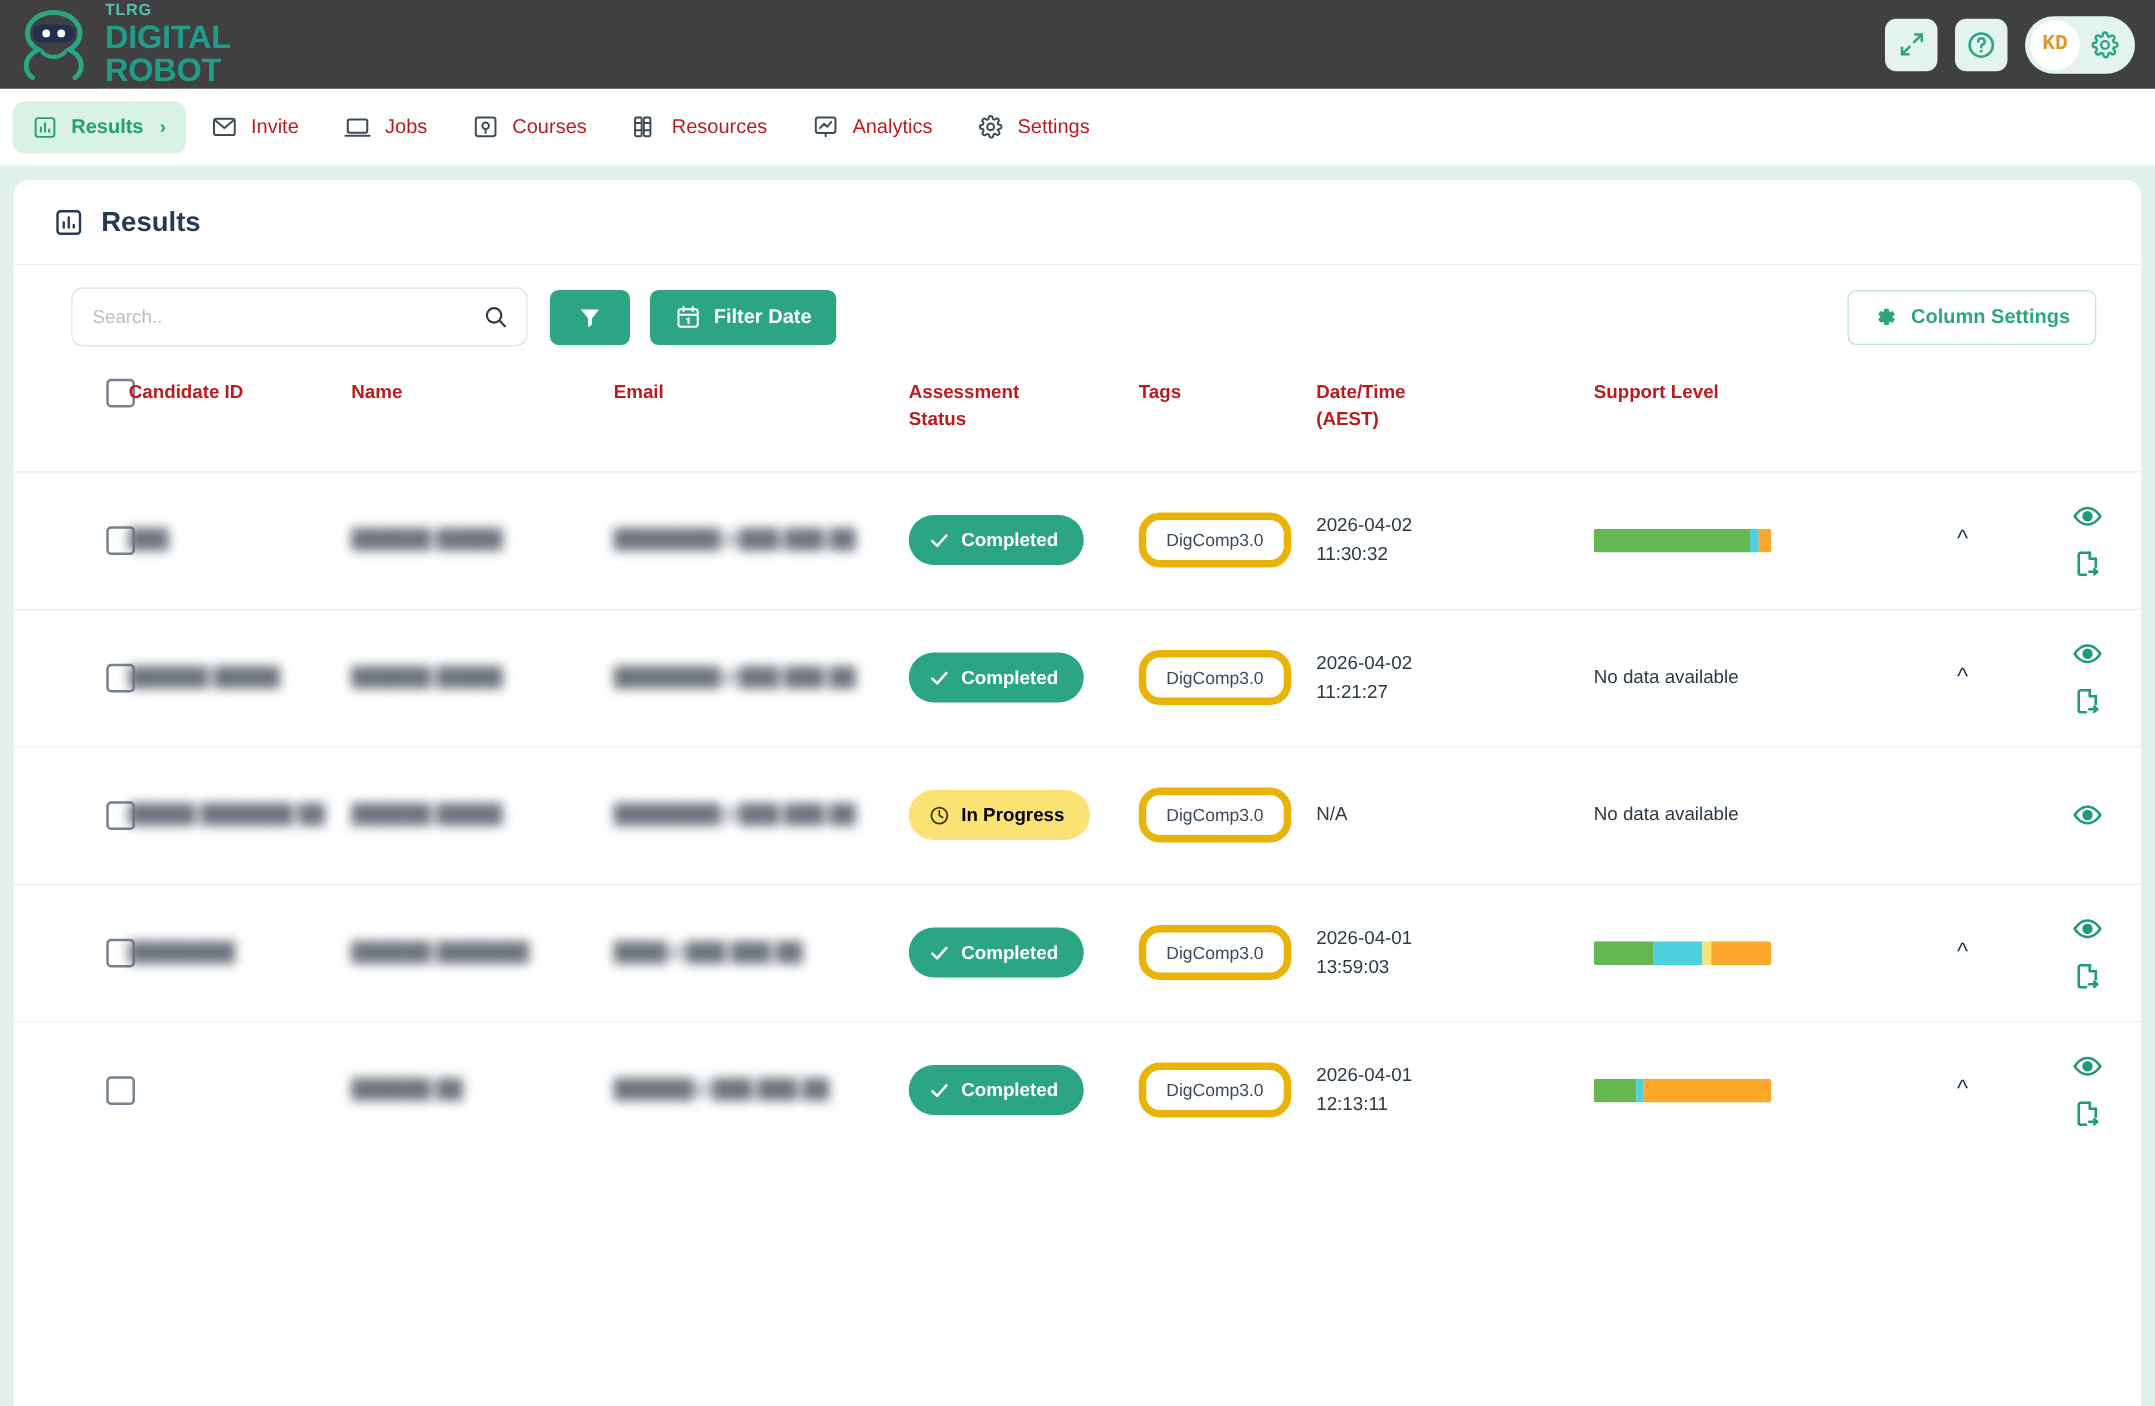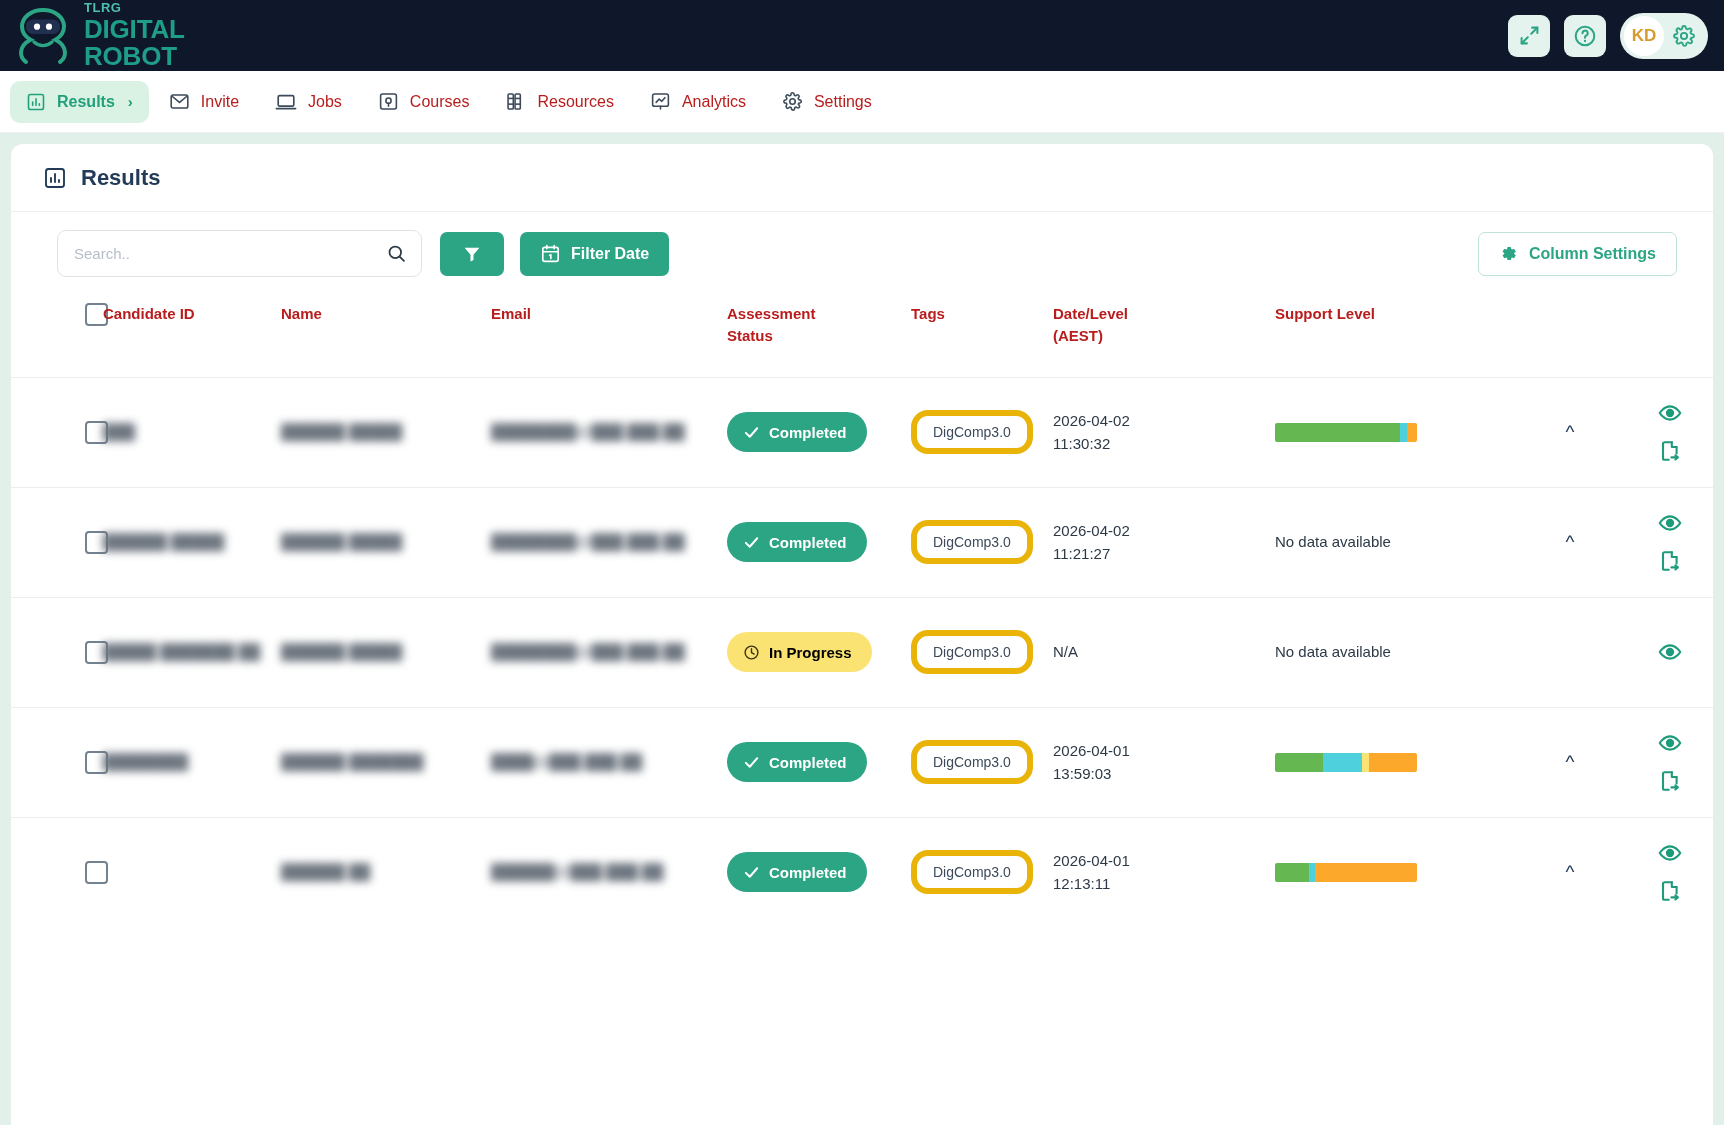--- a/index.html
+++ b/index.html
@@ -8,21 +8,21 @@
     width: 1724px;
     height: 1125px;
     overflow: hidden;
     background: #ffffff;
     font-family: "Liberation Sans", sans-serif;
   }
 
   
   .topbar {
     height: 71px;
-    background: #0f172a;
+    background: #404040;
     display: flex;
     align-items: center;
     padding: 0 16px 0 12px;
     position: relative;
     justify-content: center;
   }
 
   .brand { display: flex; align-items: center; gap: 10px; }
 
   .brand-mark { width: 62px; height: 60px; flex: none; }
@@ -49,20 +49,21 @@
     width: 42px; height: 42px; border-radius: 9px;
     background: #e4f3ee;
     display: flex; align-items: center; justify-content: center;
     cursor: pointer;
   }
 
   .user-pill {
     height: 46px; border-radius: 23px; background: #e4f3ee;
     display: flex; align-items: center; gap: 6px;
     padding: 0 10px 0 4px;
+    font-family: Liberation Mono, monospace;
   }
   .avatar {
     width: 40px; height: 40px; border-radius: 50%;
     background: #ffffff; color: #d79a2b;
     font-size: 17px; font-weight: bold;
     display: flex; align-items: center; justify-content: center;
   }
   .gear-btn { display: flex; align-items: center; justify-content: center;
               width: 28px; height: 28px; cursor: pointer; }
 
@@ -405,21 +406,21 @@
             </th>
             <th class="c-cid">Candidate ID</th>
             <th class="c-name">Name</th>
             <th class="c-email">Email</th>
             <th class="c-stat">
               <span>Assessment</span><br>
               <span>Status</span>
             </th>
             <th class="c-tags">Tags</th>
             <th class="c-date">
-              <span>Date/Level</span><br>
+              <span>Date/Time</span><br>
               <span>(AEST)</span>
             </th>
             <th class="c-supp">Support Level</th>
             <th class="c-exp"></th>
             <th class="c-act"></th>
           </tr>
         </thead>
         <tbody>
             <tr>
     <td class="c-check">

